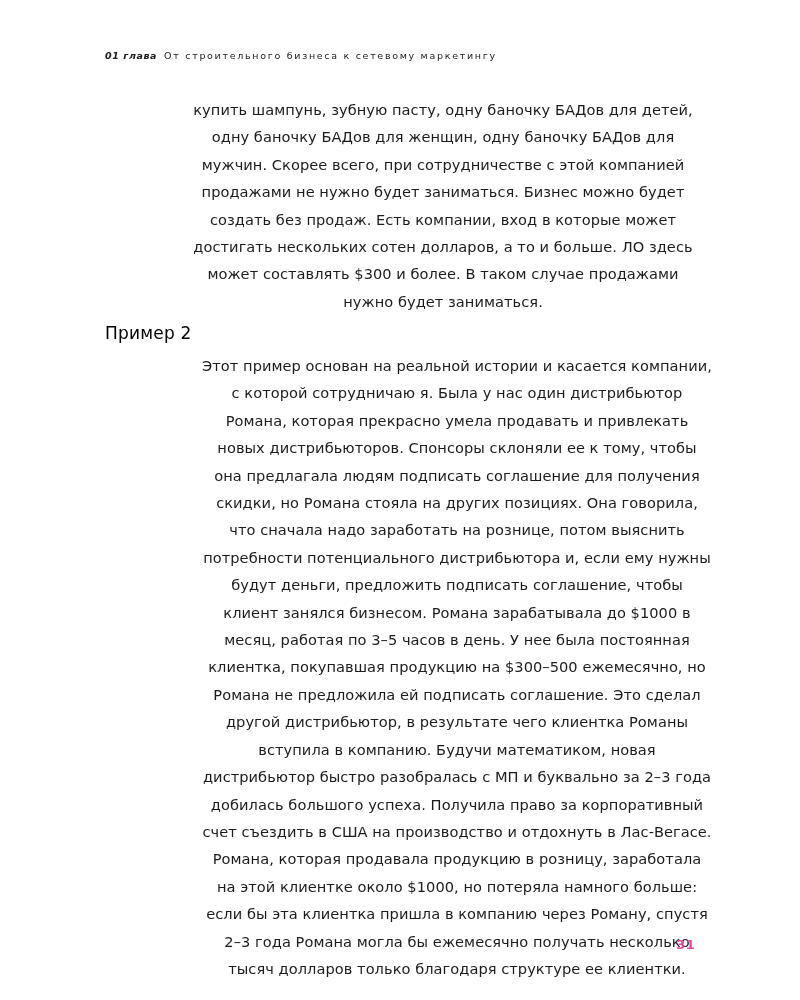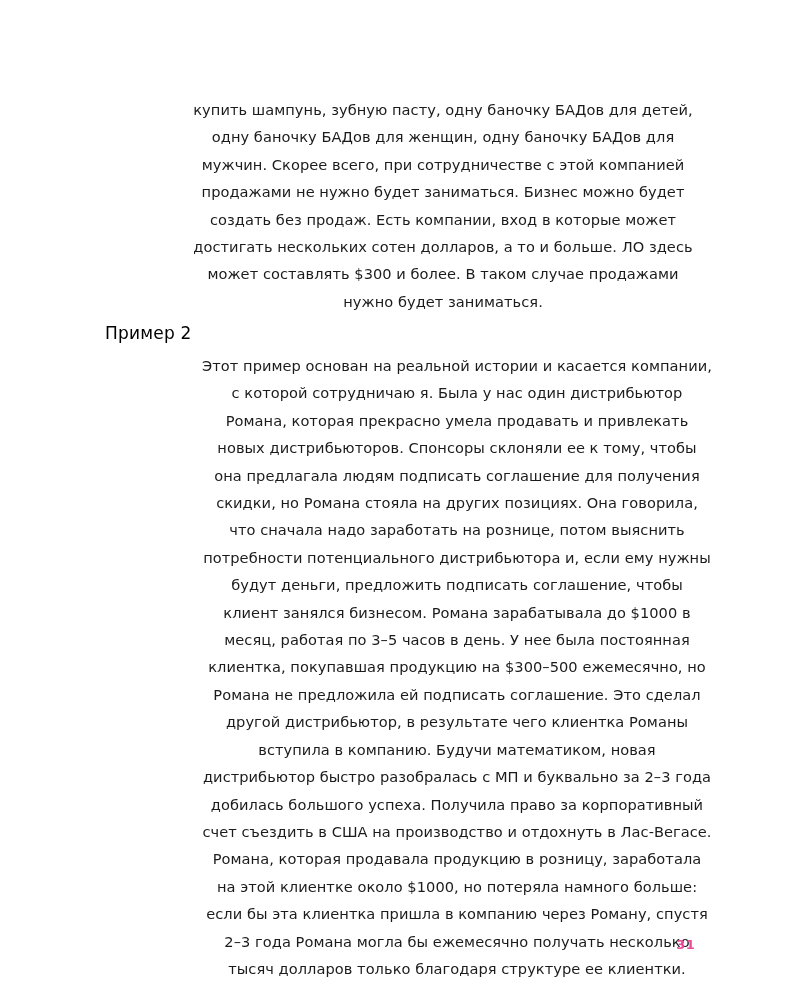--- a/index.html
+++ b/index.html
@@ -86,20 +86,23 @@
     font-weight: 700;
     color: #ec4899;
     letter-spacing: 0.3px;
   }
 </style>
 </head>
 <body>
 
 <div class="page">
 
+  <div class="running-head">
+    <span class="chapter-num">01 глава</span><span class="chapter-title">От строительного бизнеса к сетевому маркетингу</span>
+  </div>
 
   <div class="body-col first">
     <p class="para">купить шампунь, зубную пасту, одну баночку БАДов для детей, одну баночку БАДов для женщин, одну баночку БАДов для мужчин. Скорее всего, при сотрудничестве с этой компанией продажами не нужно будет заниматься. Бизнес можно будет создать без продаж. Есть компании, вход в которые может достигать нескольких сотен долларов, а то и больше. ЛО здесь может составлять $300 и более. В таком случае продажами нужно будет заниматься.</p>
   </div>
 
   <div class="section-heading">Пример 2</div>
 
   <div class="body-col second">
     <p class="para">Этот пример основан на реальной истории и касается компании, с которой сотрудничаю я. Была у нас один дистрибьютор Романа, которая прекрасно умела продавать и привлекать новых дистрибьюторов. Спонсоры склоняли ее к тому, чтобы она предлагала людям подписать соглашение для получения скидки, но Романа стояла на других позициях. Она говорила, что сначала надо заработать на рознице, потом выяснить потребности потенциального дистрибьютора и, если ему нужны будут деньги, предложить подписать соглашение, чтобы клиент занялся бизнесом. Романа зарабатывала до $1000 в месяц, работая по 3–5 часов в день. У нее была постоянная клиентка, покупавшая продукцию на $300–500 ежемесячно, но Романа не предложила ей подписать соглашение. Это сделал другой дистрибьютор, в результате чего клиентка Романы вступила в компанию. Будучи математиком, новая дистрибьютор быстро разобралась с МП и буквально за 2–3 года добилась большого успеха. Получила право за корпоративный счет съездить в США на производство и отдохнуть в Лас-Вегасе. Романа, которая продавала продукцию в розницу, заработала на этой клиентке около $1000, но потеряла намного больше: если бы эта клиентка пришла в компанию через Роману, спустя 2–3 года Романа могла бы ежемесячно получать несколько тысяч долларов только благодаря структуре ее клиентки.</p>
   </div>

